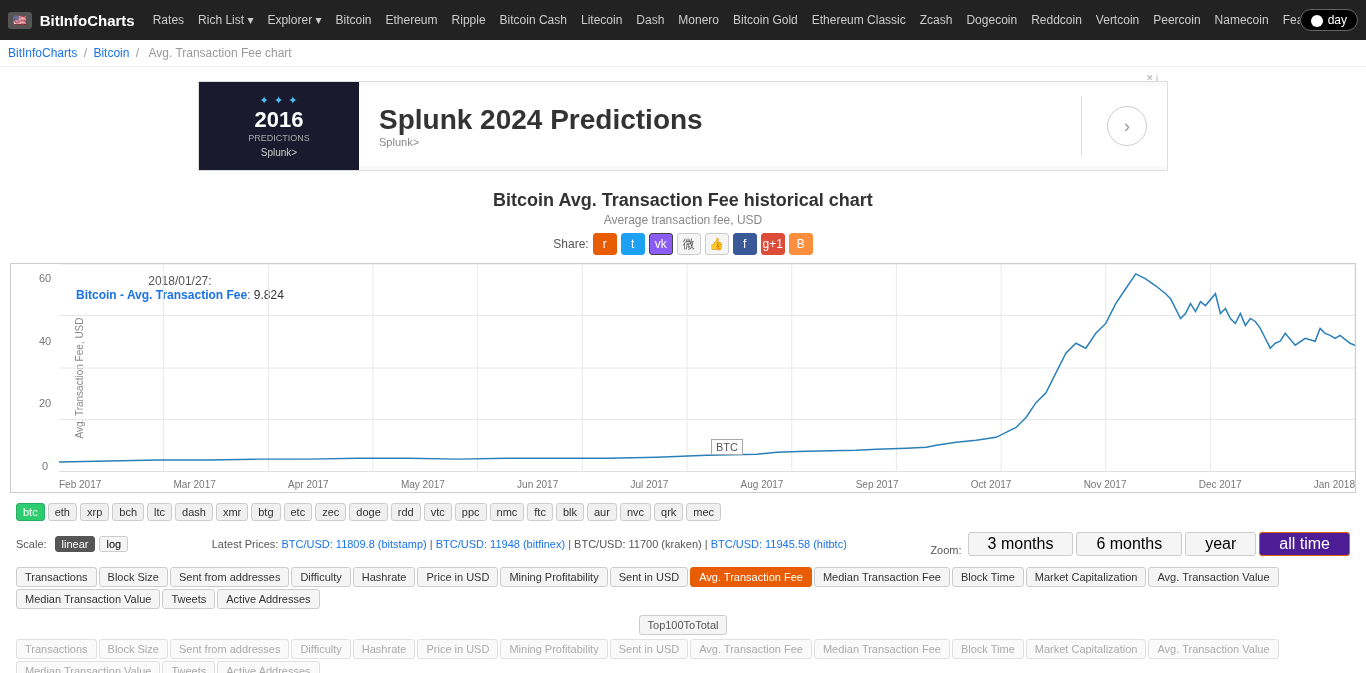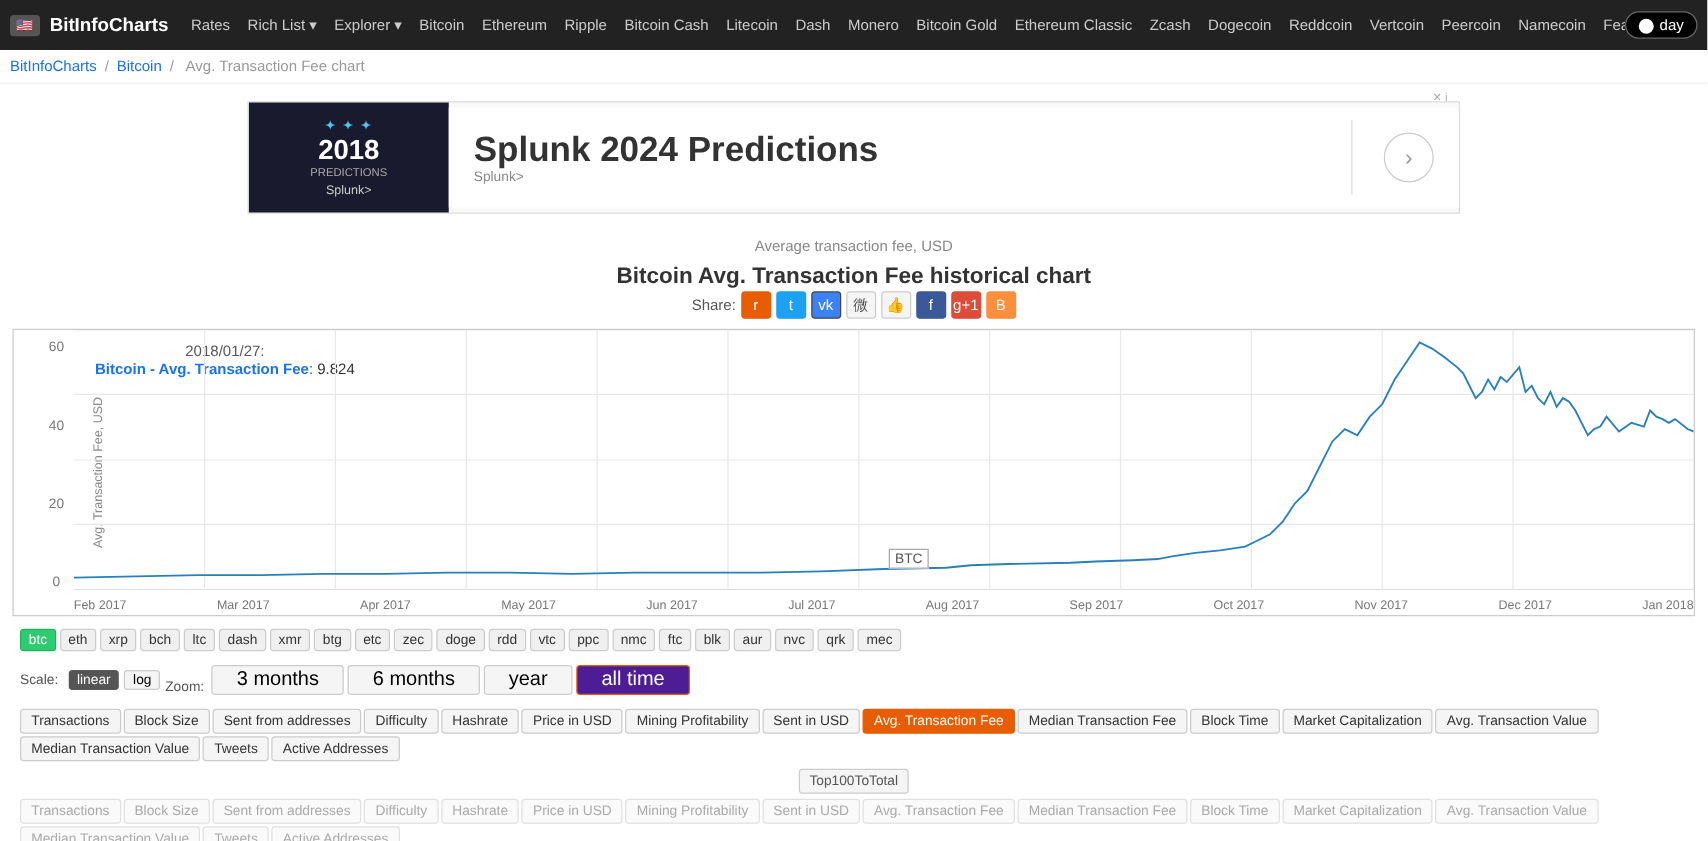--- a/index.html
+++ b/index.html
@@ -172,21 +172,21 @@
       width: 24px; height: 22px;
       border: 1px solid #ccc;
       border-radius: 3px;
       cursor: pointer;
       font-size: 12px;
       color: #555;
       background: #f5f5f5;
     }
     .share-btn.orange { background: #e85d04; color: #fff; border-color: #e85d04; }
     .share-btn.blue-tw { background: #1da1f2; color: #fff; border-color: #1da1f2; }
-    .share-btn.dark { background: #3b82f6; color: #fff; border-color: #444; }
+    .share-btn.dark { background: #8b5cf6; color: #fff; border-color: #444; }
     .share-btn.blue { background: #3b5998; color: #fff; border-color: #3b5998; }
     .share-btn.red { background: #dd4b39; color: #fff; border-color: #dd4b39; }
     .share-btn.blogger { background: #fb8f3d; color: #fff; border-color: #fb8f3d; }
 
     
     #chart-container {
       position: relative;
       width: 100%;
       height: 230px;
       border: 1px solid #ccc;
@@ -381,39 +381,39 @@
   <span>/</span>
   <a>Bitcoin</a>
   <span>/</span>
   <span>Avg. Transaction Fee chart</span>
 </div>
 
 <div style="display:flex; justify-content:center; margin: 6px 0; position: relative;">
   <div id="ad-banner">
     <div class="ad-img">
       <div style="color:#4fc3f7; font-size:11px; letter-spacing:1px;">✦ ✦ ✦</div>
-      <div class="year">2018</div>
+      <div class="year">2016</div>
       <div class="predictions-text">PREDICTIONS</div>
       <div style="font-size:10px; color:#ccc; margin-top:4px;">Splunk&gt;</div>
     </div>
     <div class="ad-content">
       <div style="flex:1;">
         <div class="ad-title">Splunk 2024 Predictions</div>
         <div style="font-size:11px; color:#888;">Splunk&gt;</div>
       </div>
       <div style="width:1px; height:60px; background:#ddd; margin:0 15px;"></div>
       <div class="ad-arrow">›</div>
     </div>
   </div>
   <div class="ad-indicator" style="position:absolute; top:0; right: calc(50% - 485px);">✕ i</div>
 </div>
 
 <div id="chart-section">
+  <div id="chart-title">Bitcoin Avg. Transaction Fee historical chart</div>
   <div id="chart-subtitle">Average transaction fee, USD</div>
-  <div id="chart-title">Bitcoin Avg. Transaction Fee historical chart</div>
 
   <div id="share-bar">
     <span>Share:</span>
     <span class="share-btn orange">r</span>
     <span class="share-btn blue-tw">t</span>
     <span class="share-btn dark">vk</span>
     <span class="share-btn">微</span>
     <span class="share-btn">👍</span>
     <span class="share-btn blue">f</span>
     <span class="share-btn red">g+1</span>
@@ -520,20 +520,30 @@
     <span class="coin-pill">aur</span>
     <span class="coin-pill">nvc</span>
     <span class="coin-pill">qrk</span>
     <span class="coin-pill">mec</span>
   </div>
 
   <div id="scale-prices">
     <span class="scale-label">Scale:</span>
     <button class="scale-btn active">linear</button>
     <button class="scale-btn">log</button>
+    <div class="price-section">
+      <span style="color:#555;">Latest Prices: </span>
+      <a style="color:#1a73e8;">BTC/USD: 11809.8 (bitstamp)</a>
+      <span style="color:#555;"> | </span>
+      <a style="color:#1a73e8;">BTC/USD: 11948 (bitfinex)</a>
+      <span style="color:#555;"> | </span>
+      <a style="color:#555;">BTC/USD: 11700 (kraken)</a>
+      <span style="color:#555;"> | </span>
+      <a style="color:#1a73e8;">BTC/USD: 11945.58 (hitbtc)</a>
+    </div>
     <div class="zoom-section">
       <span class="zoom-label">Zoom:</span>
       <button class="zoom-btn">3 months</button>
       <button class="zoom-btn">6 months</button>
       <button class="zoom-btn">year</button>
       <button class="zoom-btn active">all time</button>
     </div>
   </div>
 
   <div id="chart-tabs">

